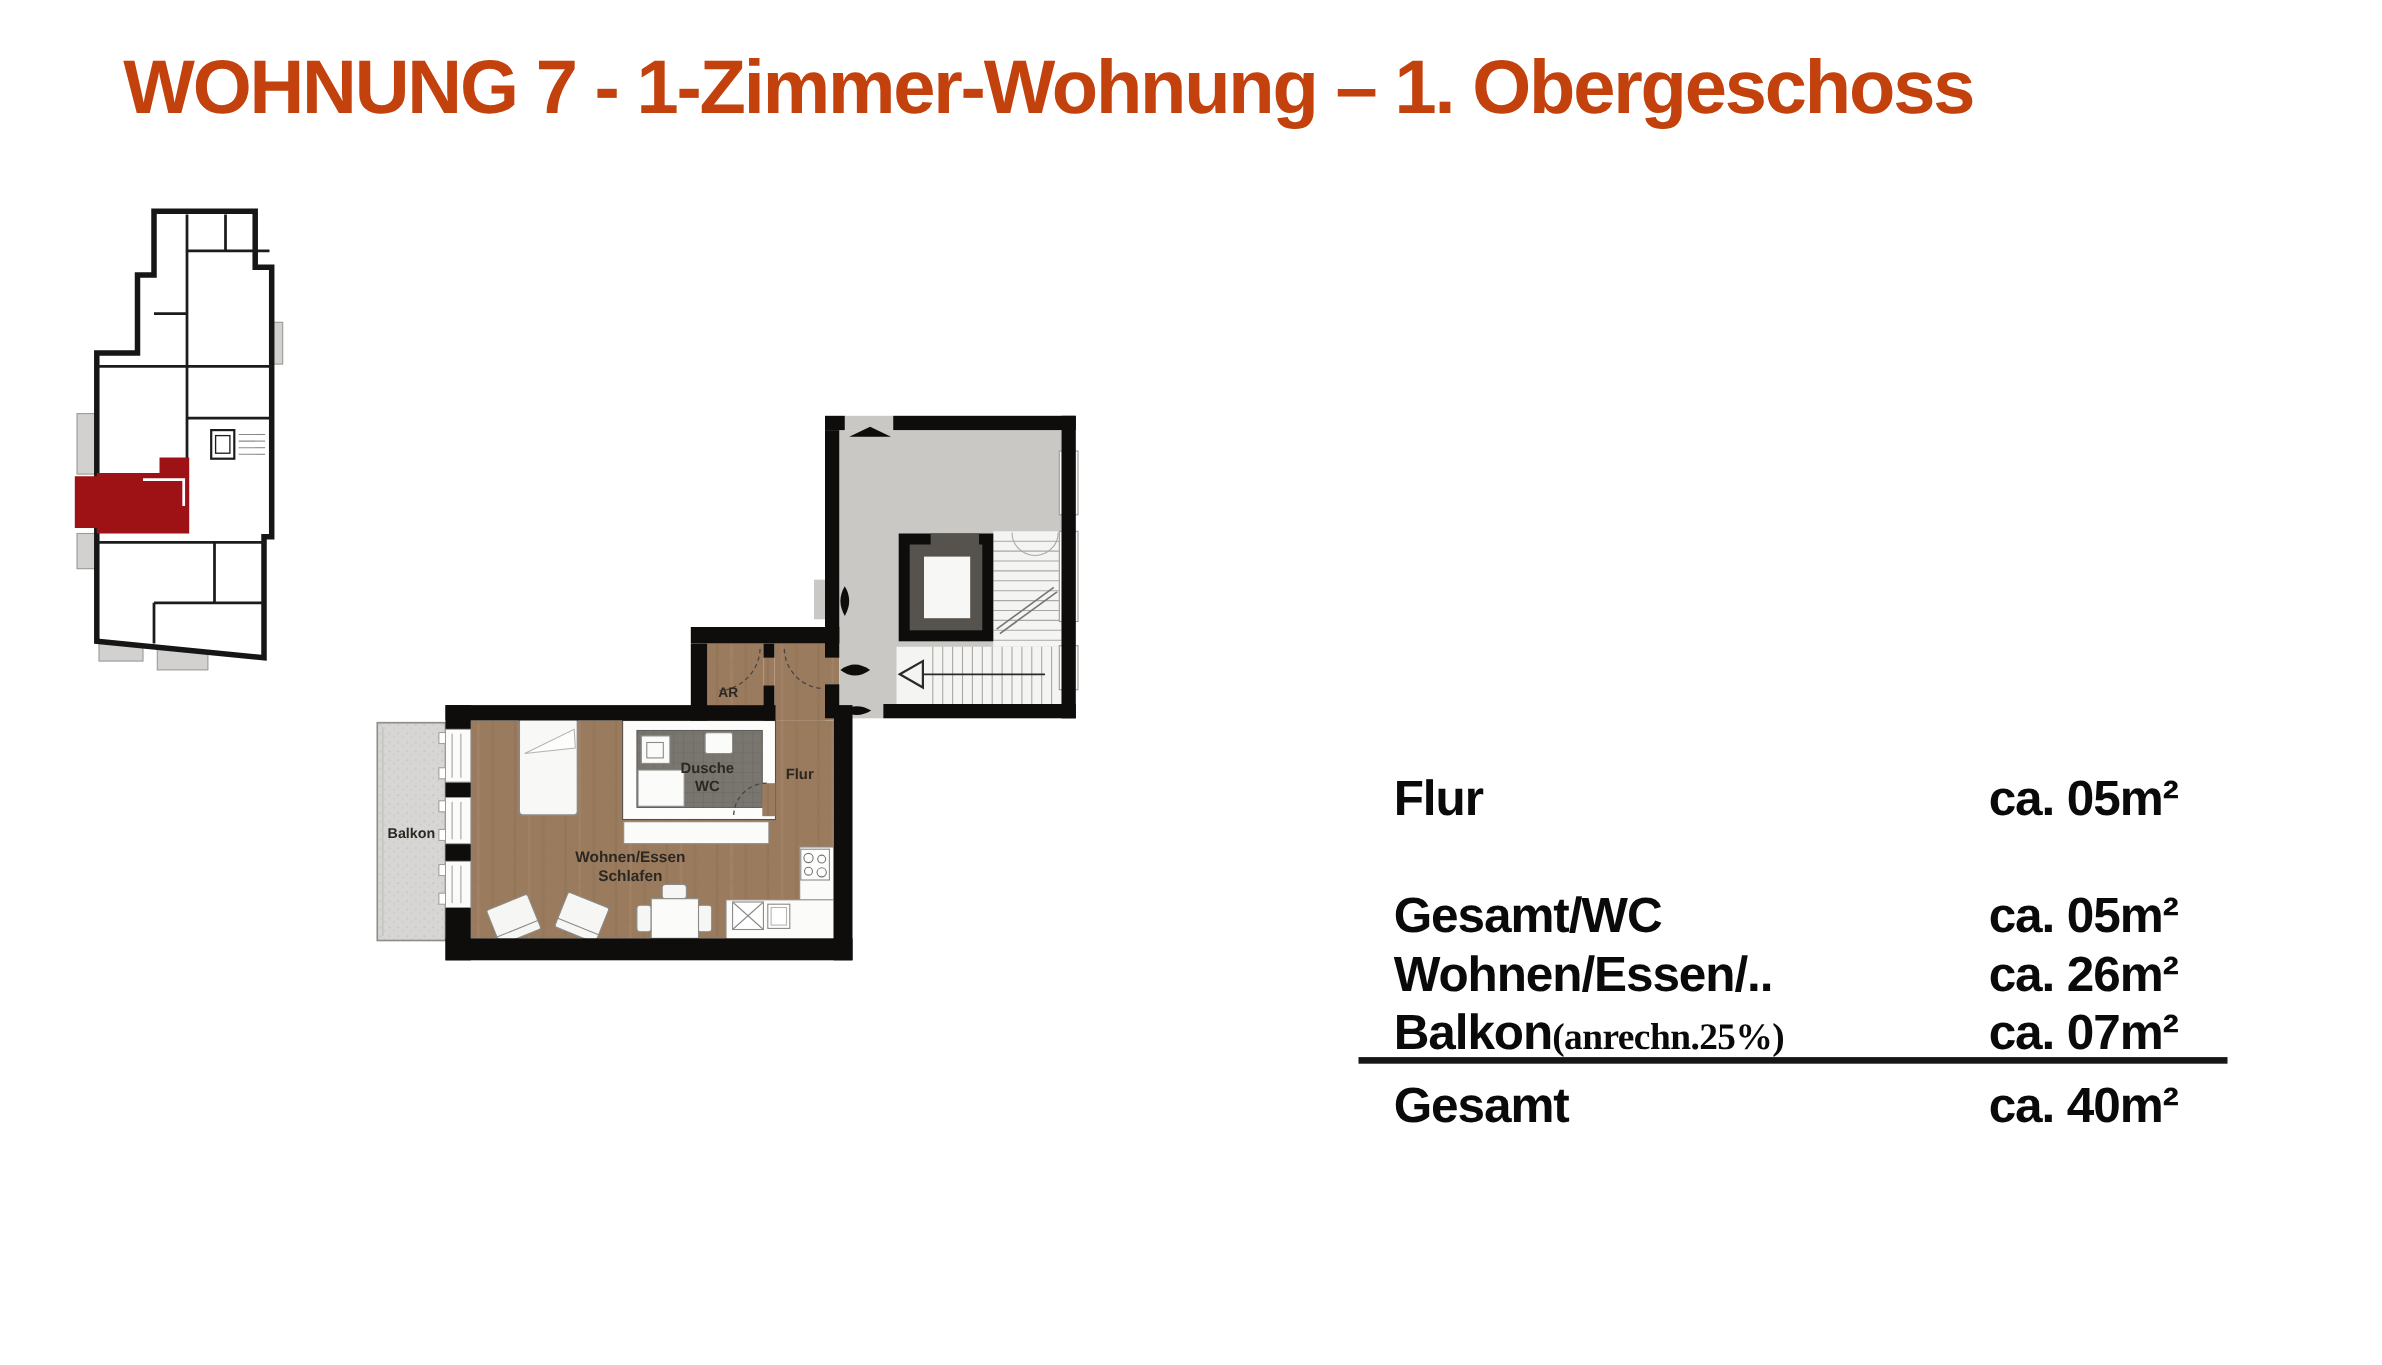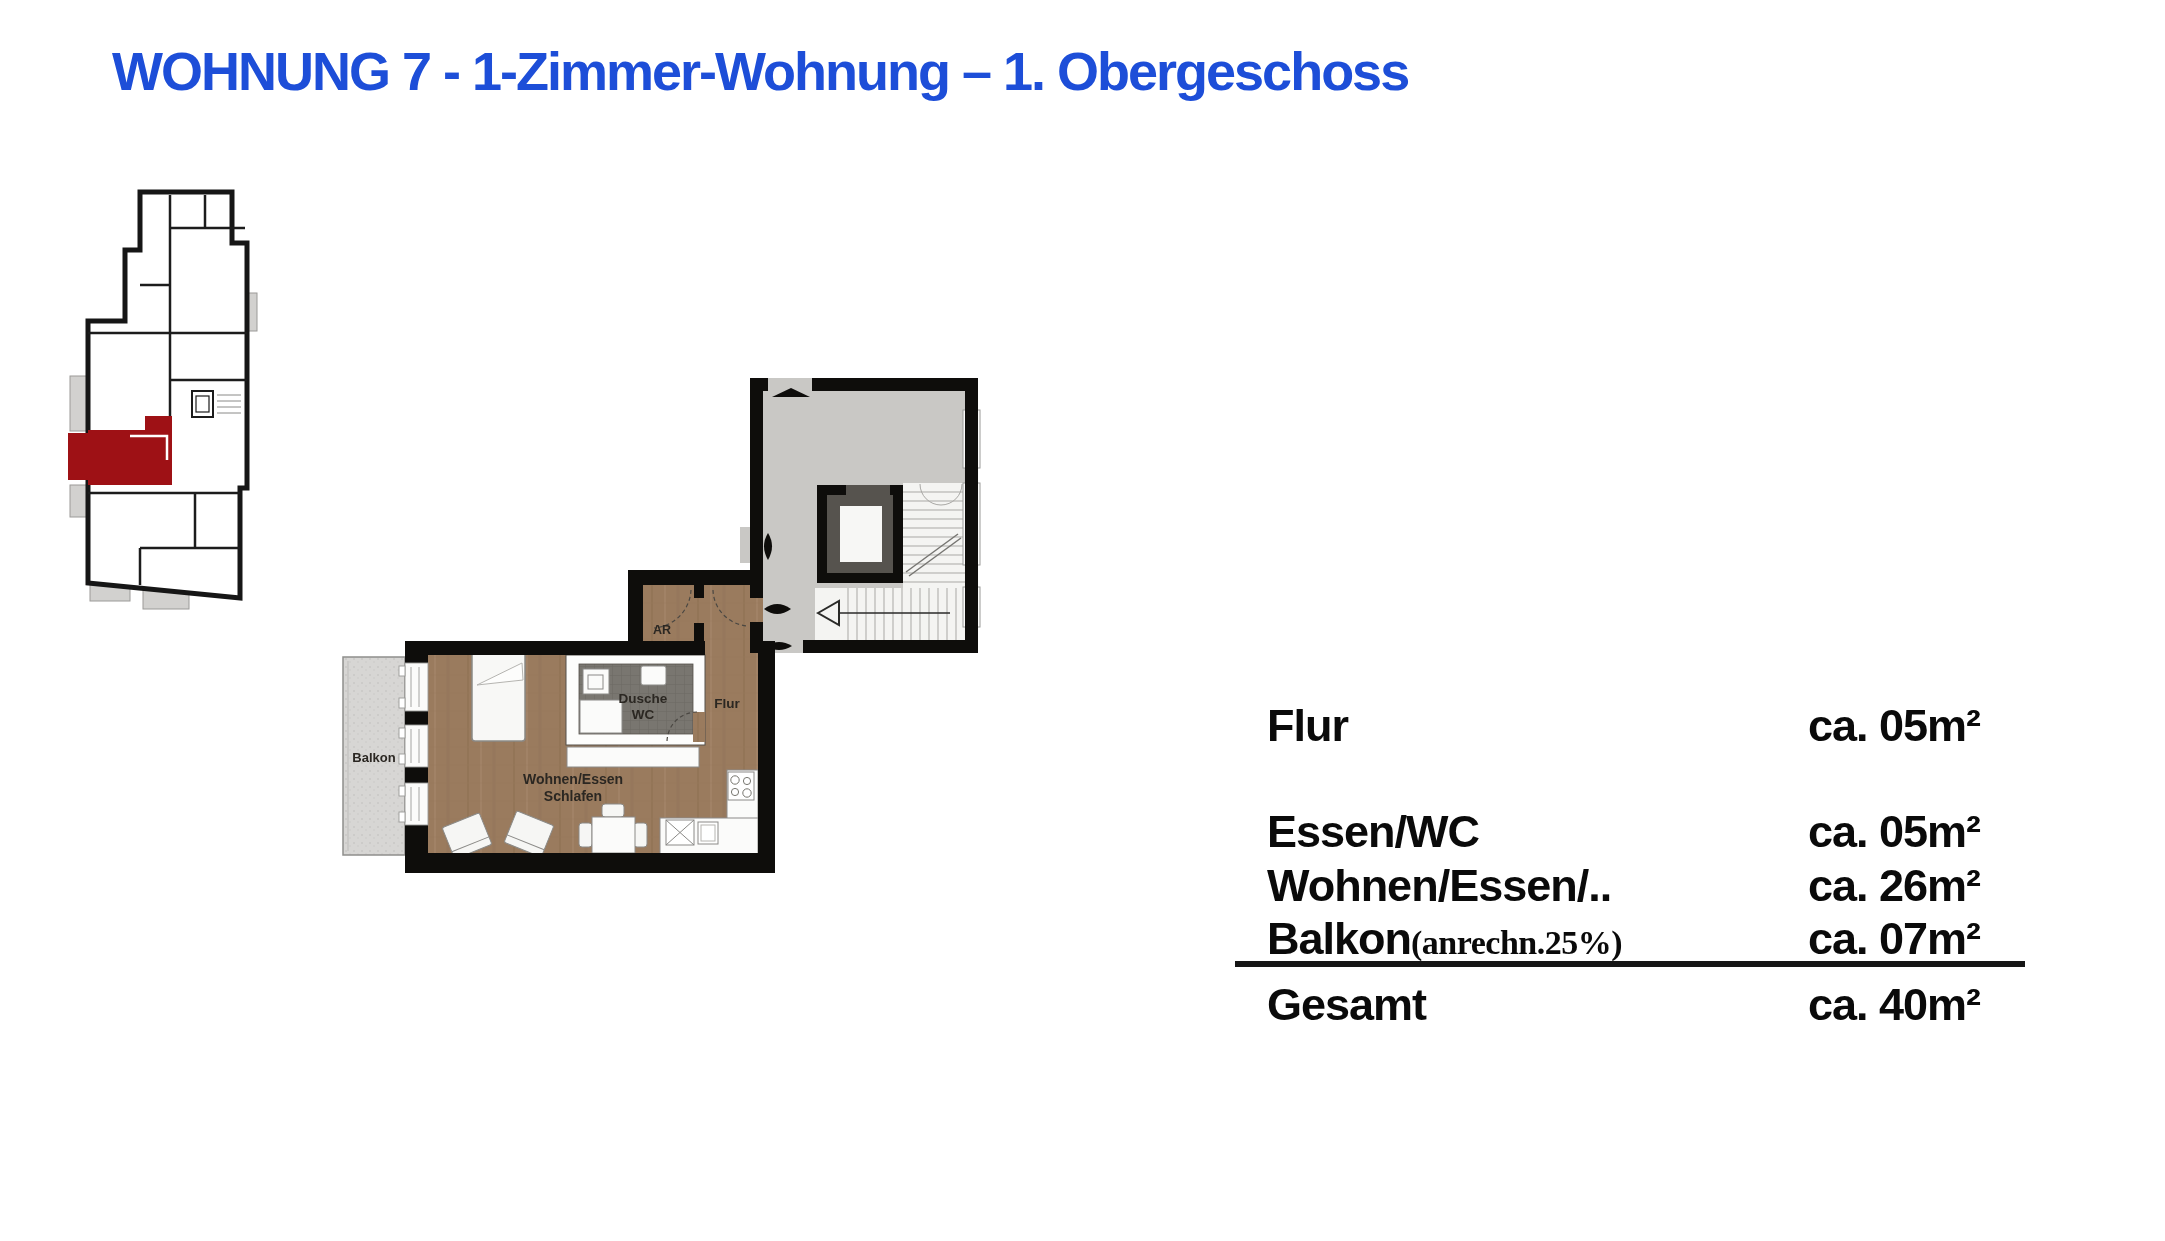--- a/index.html
+++ b/index.html
@@ -2,21 +2,21 @@
 <html><head>
 <meta charset="utf-8">
 <style>
   html,body{margin:0;padding:0;background:#ffffff;}
   .canvas{
     position:relative;width:2165px;height:1241px;background:#ffffff;
     font-family:"Liberation Sans",sans-serif;overflow:hidden;
   }
   .page-title{
     position:absolute;left:112px;top:40px;
-    font-size:54px;font-weight:700;color:#1d4ed8;
+    font-size:69px;font-weight:700;color:#c2410c;
     letter-spacing:-2px;white-space:nowrap;
   }
   .overview-svg{position:absolute;left:45px;top:133px;}
   .plan-svg{position:absolute;left:330px;top:265px;}
   .area-table{position:absolute;left:0;top:0;width:100%;height:100%;pointer-events:none;}
   .arow{
     position:absolute;left:1267px;width:713px;height:50px;
     display:flex;justify-content:space-between;align-items:baseline;
     font-size:45px;font-weight:700;color:#0a0a0a;letter-spacing:-1px;line-height:1.05;
     white-space:nowrap;
@@ -292,21 +292,21 @@
   <div class="area-table">
     <div class="arow" style="top:702px">
       <span class="lbl">
           <span>Flur</span>
           <span class="note"></span>
         </span>
       <span class="val">ca. 05m²</span>
     </div>
     <div class="arow" style="top:808px">
       <span class="lbl">
-          <span>Essen/WC</span>
+          <span>Gesamt/WC</span>
           <span class="note"></span>
         </span>
       <span class="val">ca. 05m²</span>
     </div>
     <div class="arow" style="top:862px">
       <span class="lbl">
           <span>Wohnen/Essen/..</span>
           <span class="note"></span>
         </span>
       <span class="val">ca. 26m²</span>

